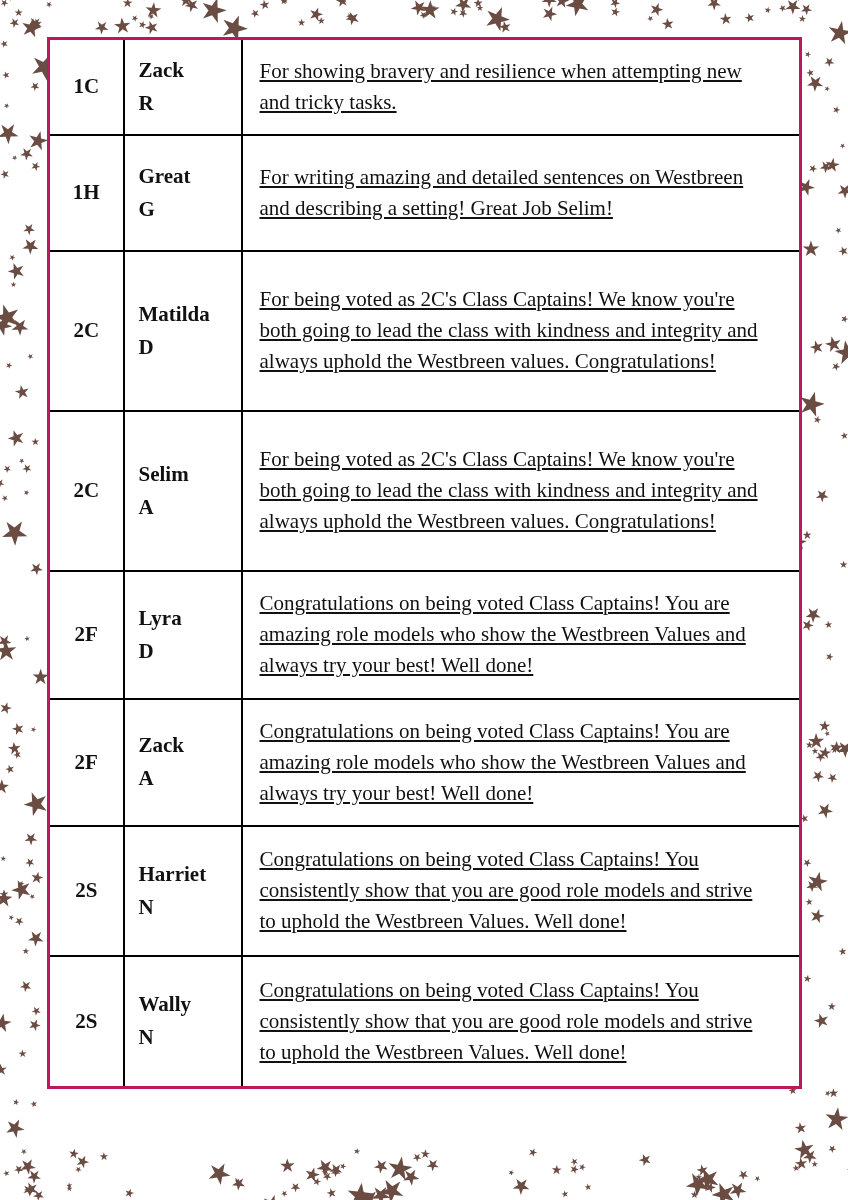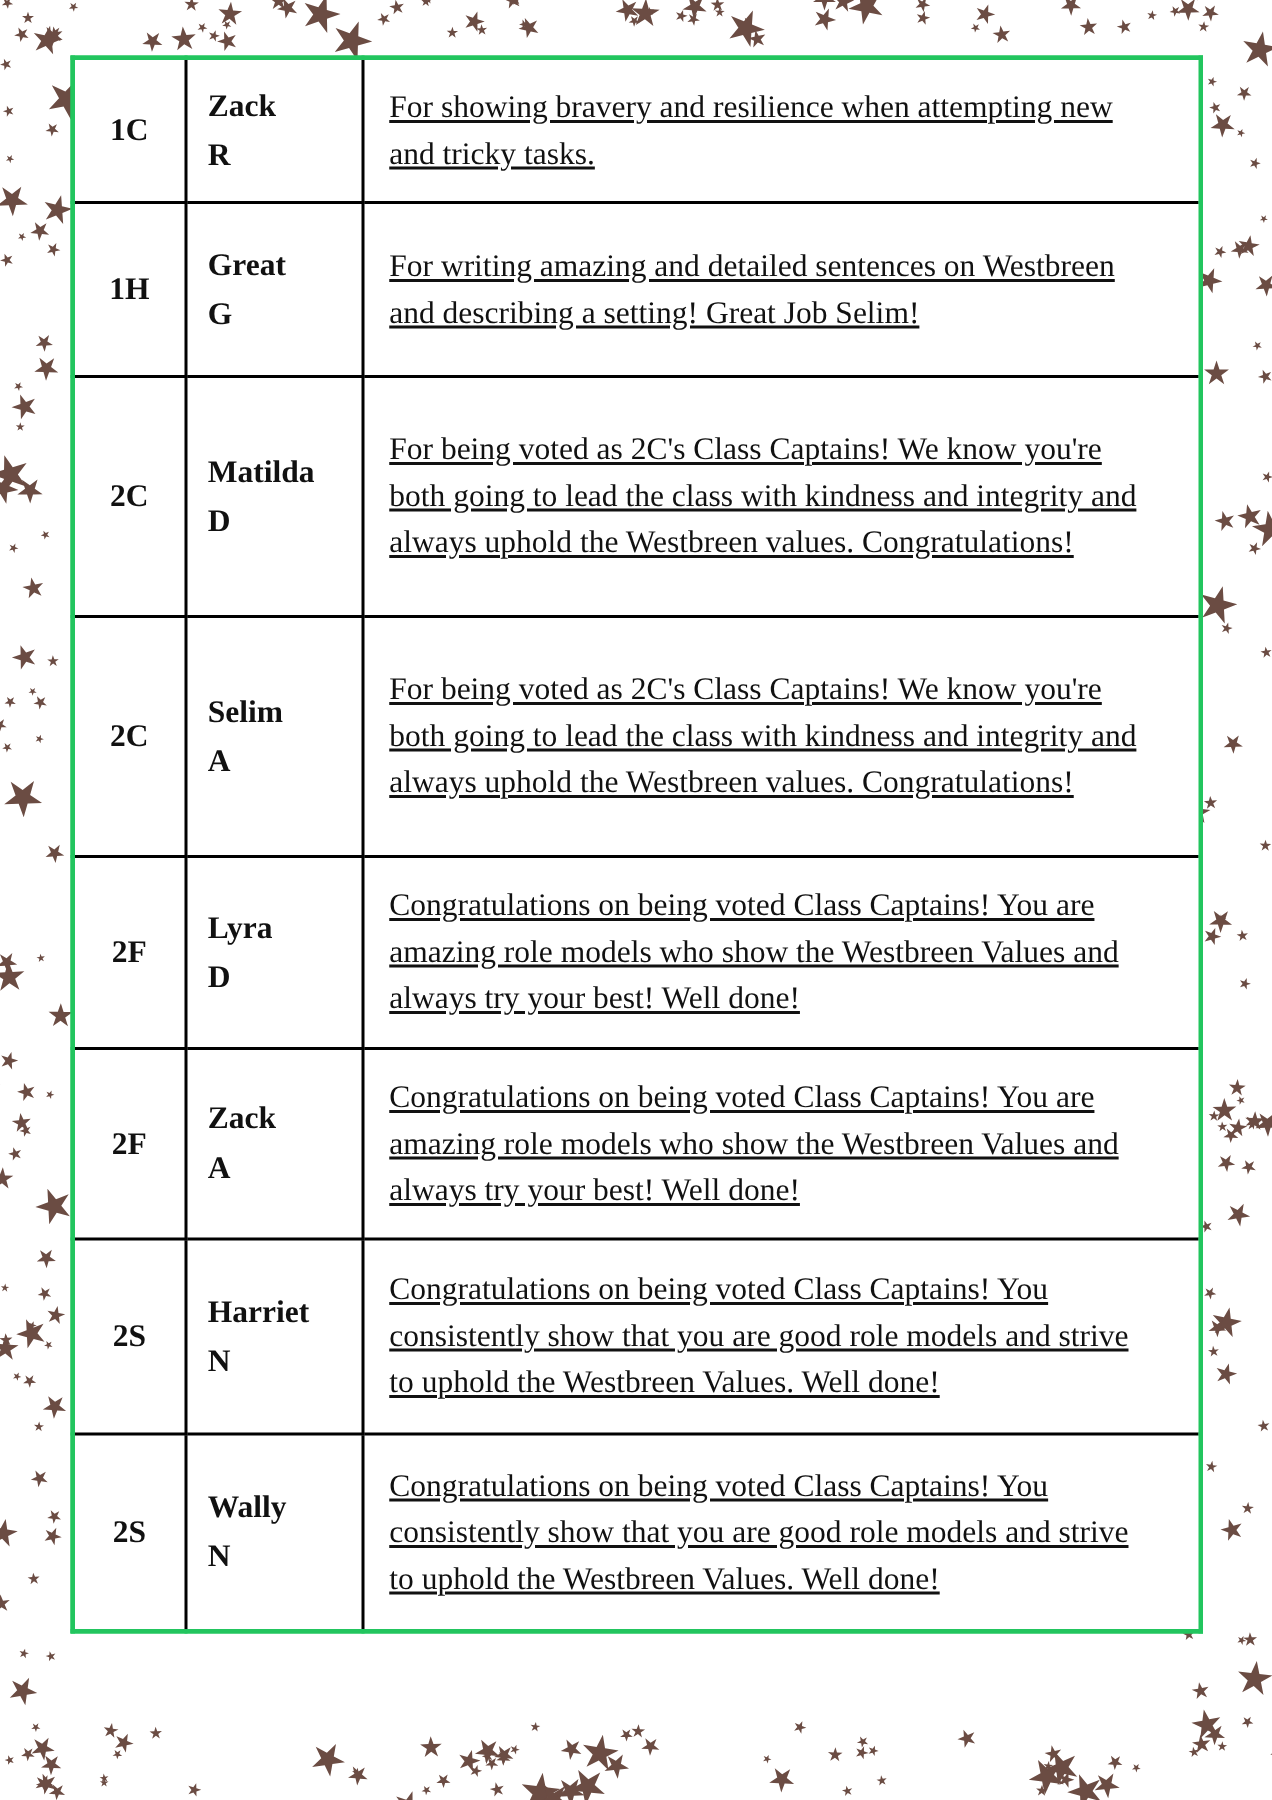--- a/index.html
+++ b/index.html
@@ -26,24 +26,24 @@
     line-height: 1;
     user-select: none;
     transform-origin: center;
   }
   table.awards-table {
     position: absolute;
     left: 47px;
     top: 37px;
     width: 755px;
     z-index: 2;
-    background: #22c55e;
+    background: #eab308;
     border-collapse: collapse;
     table-layout: fixed;
-    border: 3px solid #22c55e;
+    border: 3px solid #be185d;
   }
   table.awards-table td {
     border: 2px solid #000000;
     vertical-align: middle;
     background: #ffffff;
   }
   td.col-class {
     text-align: center;
     font-weight: bold;
     font-size: 21px;

